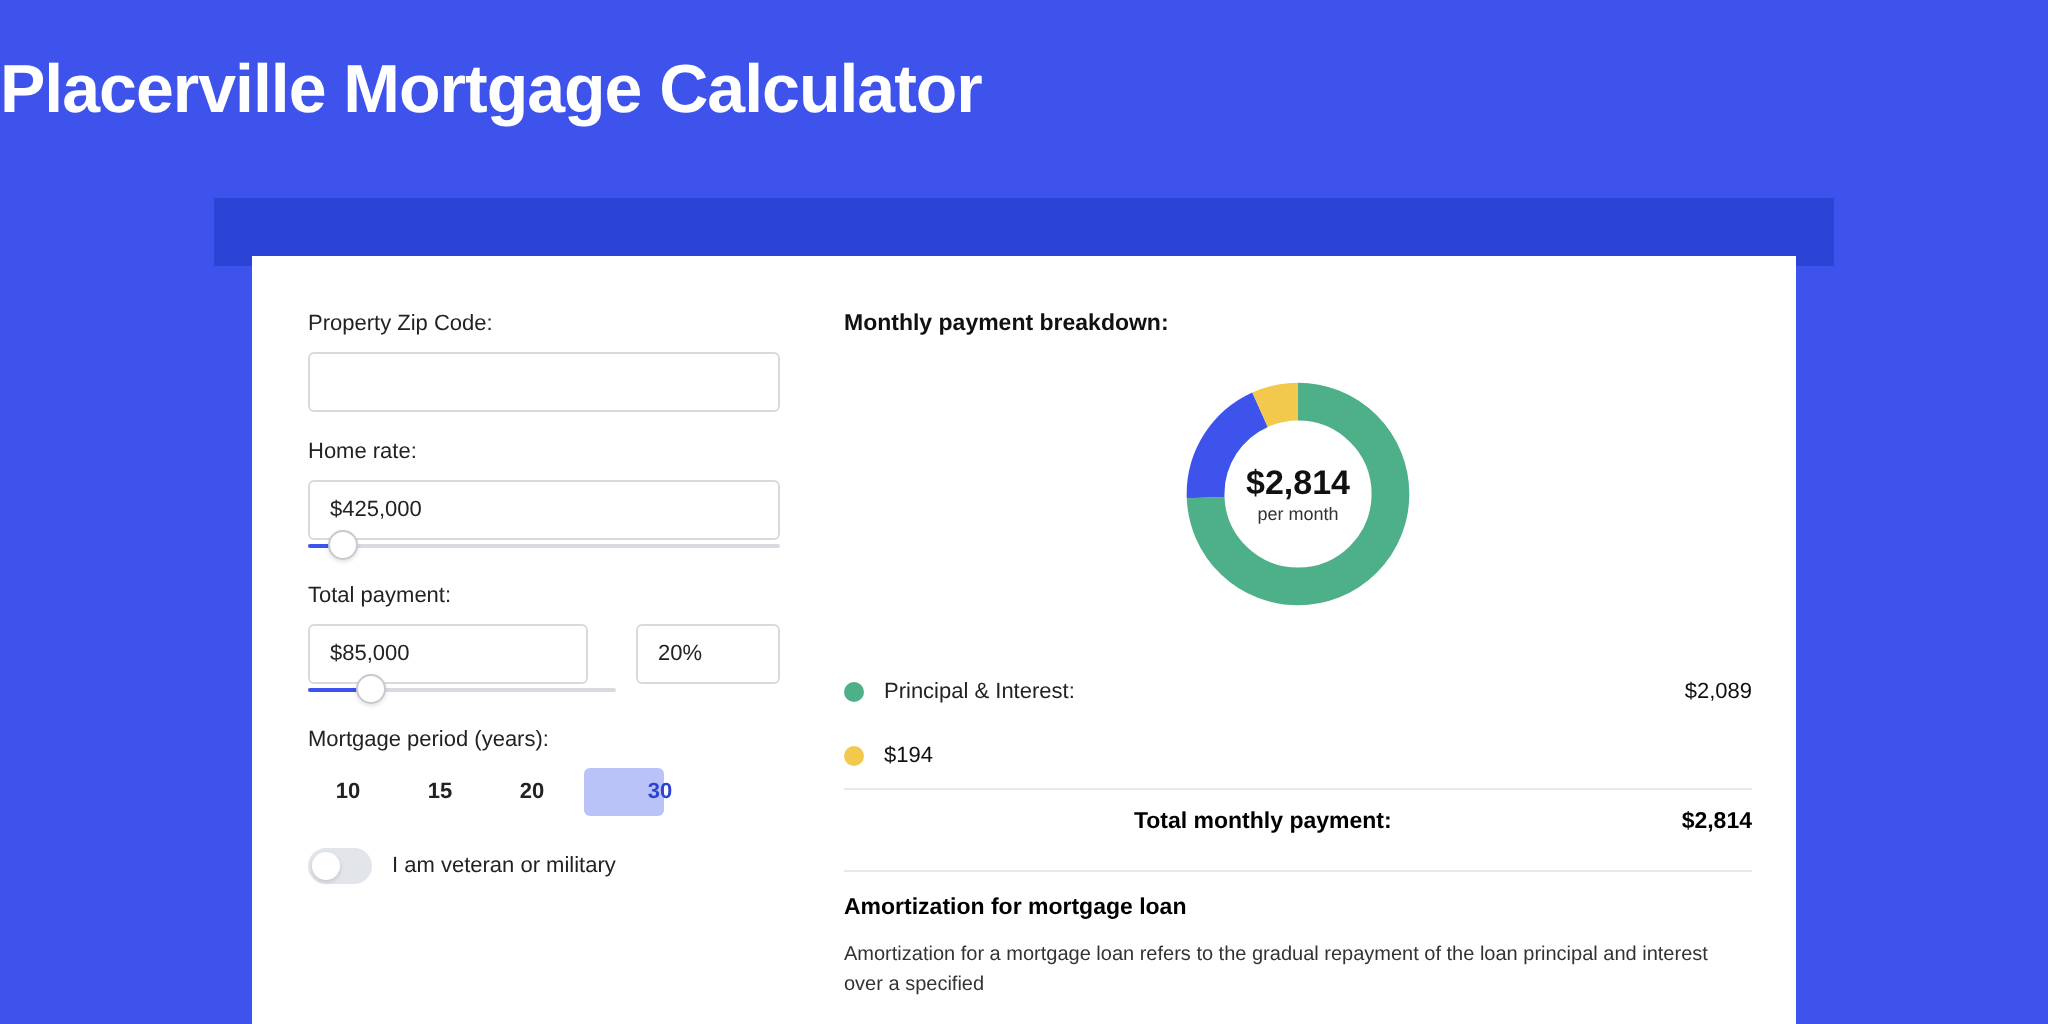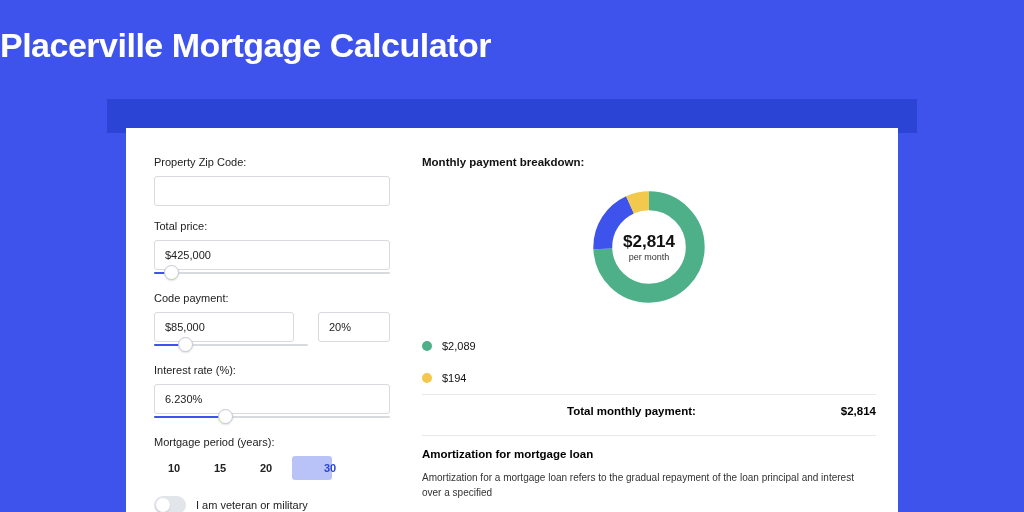--- a/index.html
+++ b/index.html
@@ -200,51 +200,42 @@
 <div class="card">
 
   <div class="left-col">
 
     <div class="group">
       <div class="field-label">Property Zip Code:</div>
       <input class="text-input" value="" style="">
     </div>
 
     <div class="group">
-      <div class="field-label">Total price:</div>
+      <div class="field-label">Home rate:</div>
       <input class="text-input" value="$425,000" style="">
       <div class="slider-wrap">
         <div class="slider-track"></div>
         <div class="slider-fill" id="hp-fill" style="width: 7%;"></div>
         <div class="slider-thumb" id="hp-thumb" style="left: calc(7% - 7px);"></div>
       </div>
     </div>
 
     <div class="group">
-      <div class="field-label">Code payment:</div>
+      <div class="field-label">Total payment:</div>
       <div class="row">
         <input class="text-input" value="$85,000" style="">
         <input class="text-input" value="20%" style="">
       </div>
       <div class="slider-wrap" style="width:154px">
         <div class="slider-track"></div>
         <div class="slider-fill" id="dp-fill" style="width: 20%;"></div>
         <div class="slider-thumb" id="dp-thumb" style="left: calc(20% - 7px);"></div>
       </div>
     </div>
 
-    <div class="group">
-      <div class="field-label">Interest rate (%):</div>
-      <input class="text-input" value="6.230%" style="">
-      <div class="slider-wrap">
-        <div class="slider-track"></div>
-        <div class="slider-fill" id="ir-fill" style="width: 30%;"></div>
-        <div class="slider-thumb" id="ir-thumb" style="left: calc(30% - 7px);"></div>
-      </div>
-    </div>
 
     <div class="group">
       <div class="field-label">Mortgage period (years):</div>
       <div class="period-row" id="period-row">
           <div class="period-btn">10</div>
           <div class="period-btn">15</div>
           <div class="period-btn">20</div>
           <div class="period-btn selected">30</div>
         </div>
     </div>
@@ -272,20 +263,21 @@
         <div class="donut-center">
           <div class="donut-amount">$2,814</div>
           <div class="donut-sub">per month</div>
         </div>
       </div>
     </div>
 
     <div class="legend" id="legend">
         <div class="legend-row">
           <span class="dot" style="background: rgb(78, 176, 136);"></span>
+          <span class="lbl">Principal &amp; Interest:</span>
           <span class="val">$2,089</span>
         </div>
         <div class="legend-row">
           <span class="dot" style="background: rgb(242, 201, 76);"></span>
           <span class="val">$194</span>
         </div>
       </div>
 
     <div class="legend-total">
       <span class="lbl">Total monthly payment:</span>

